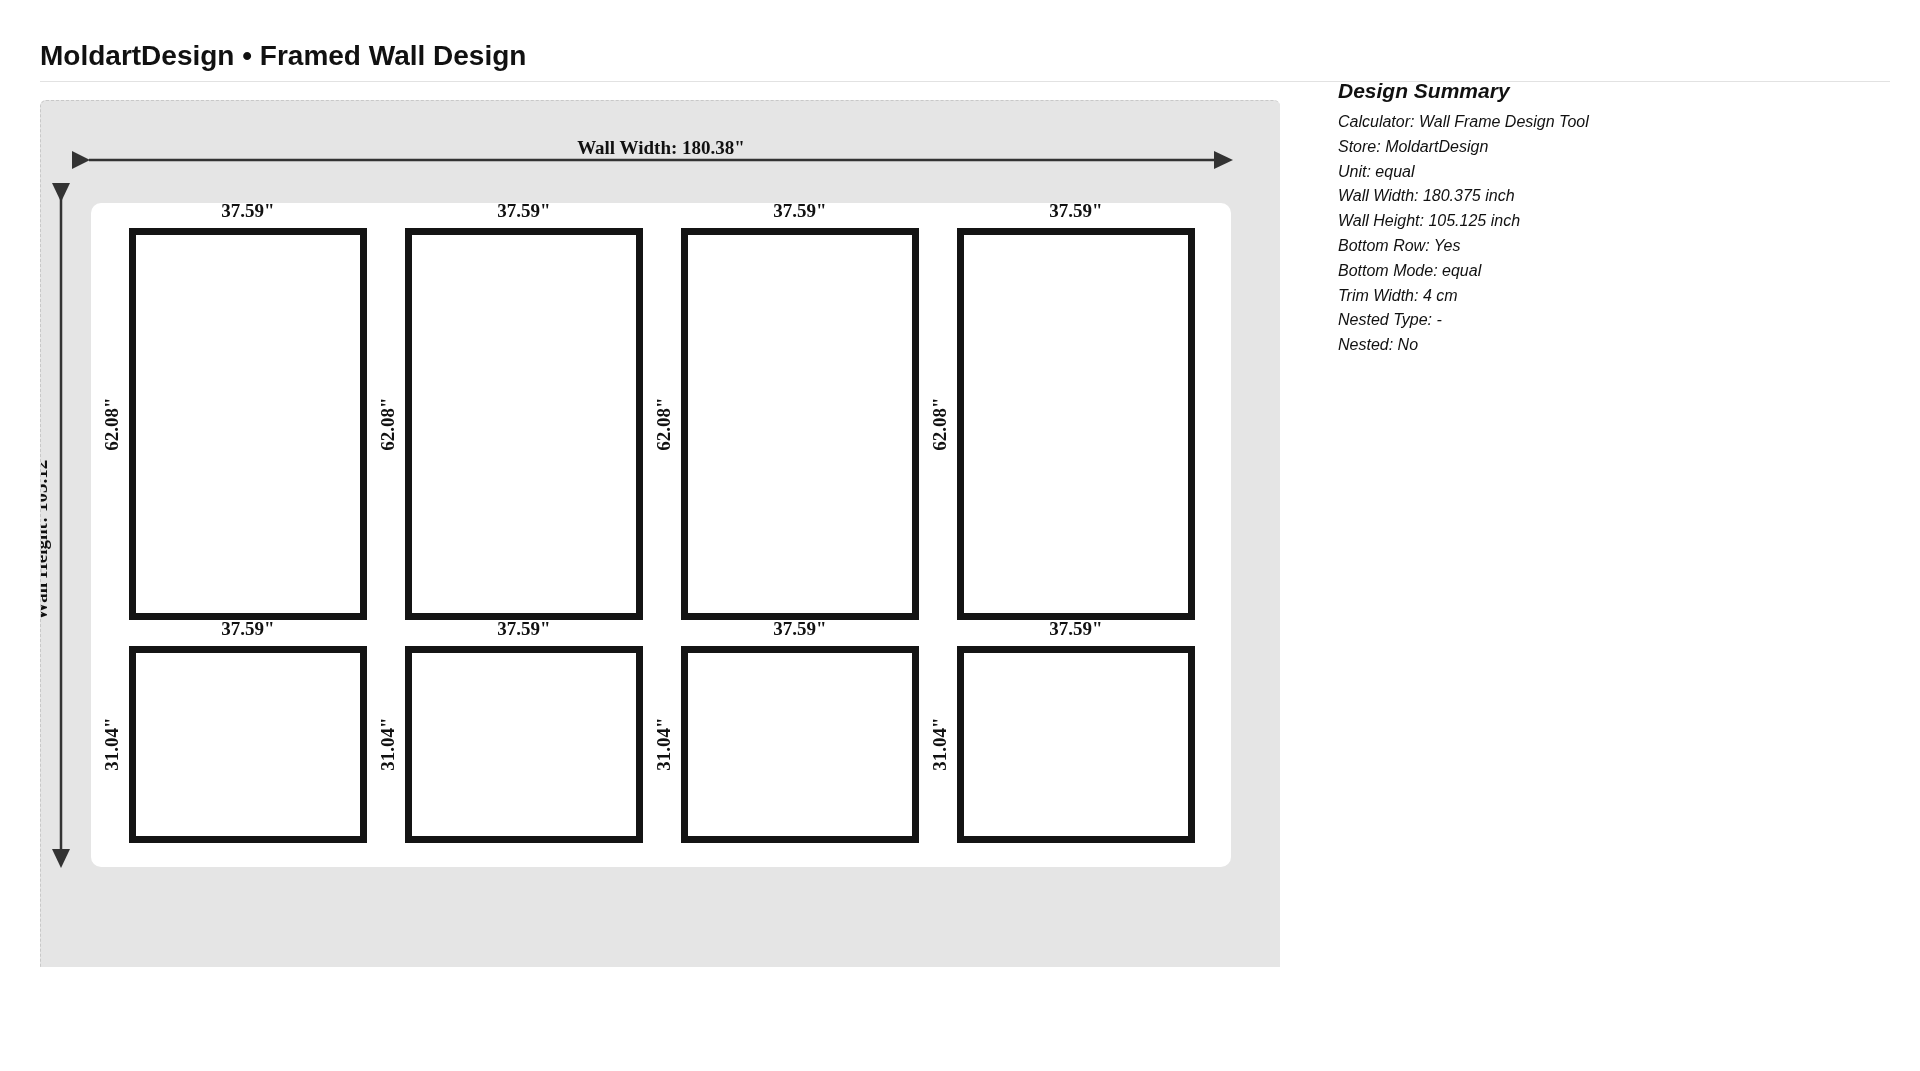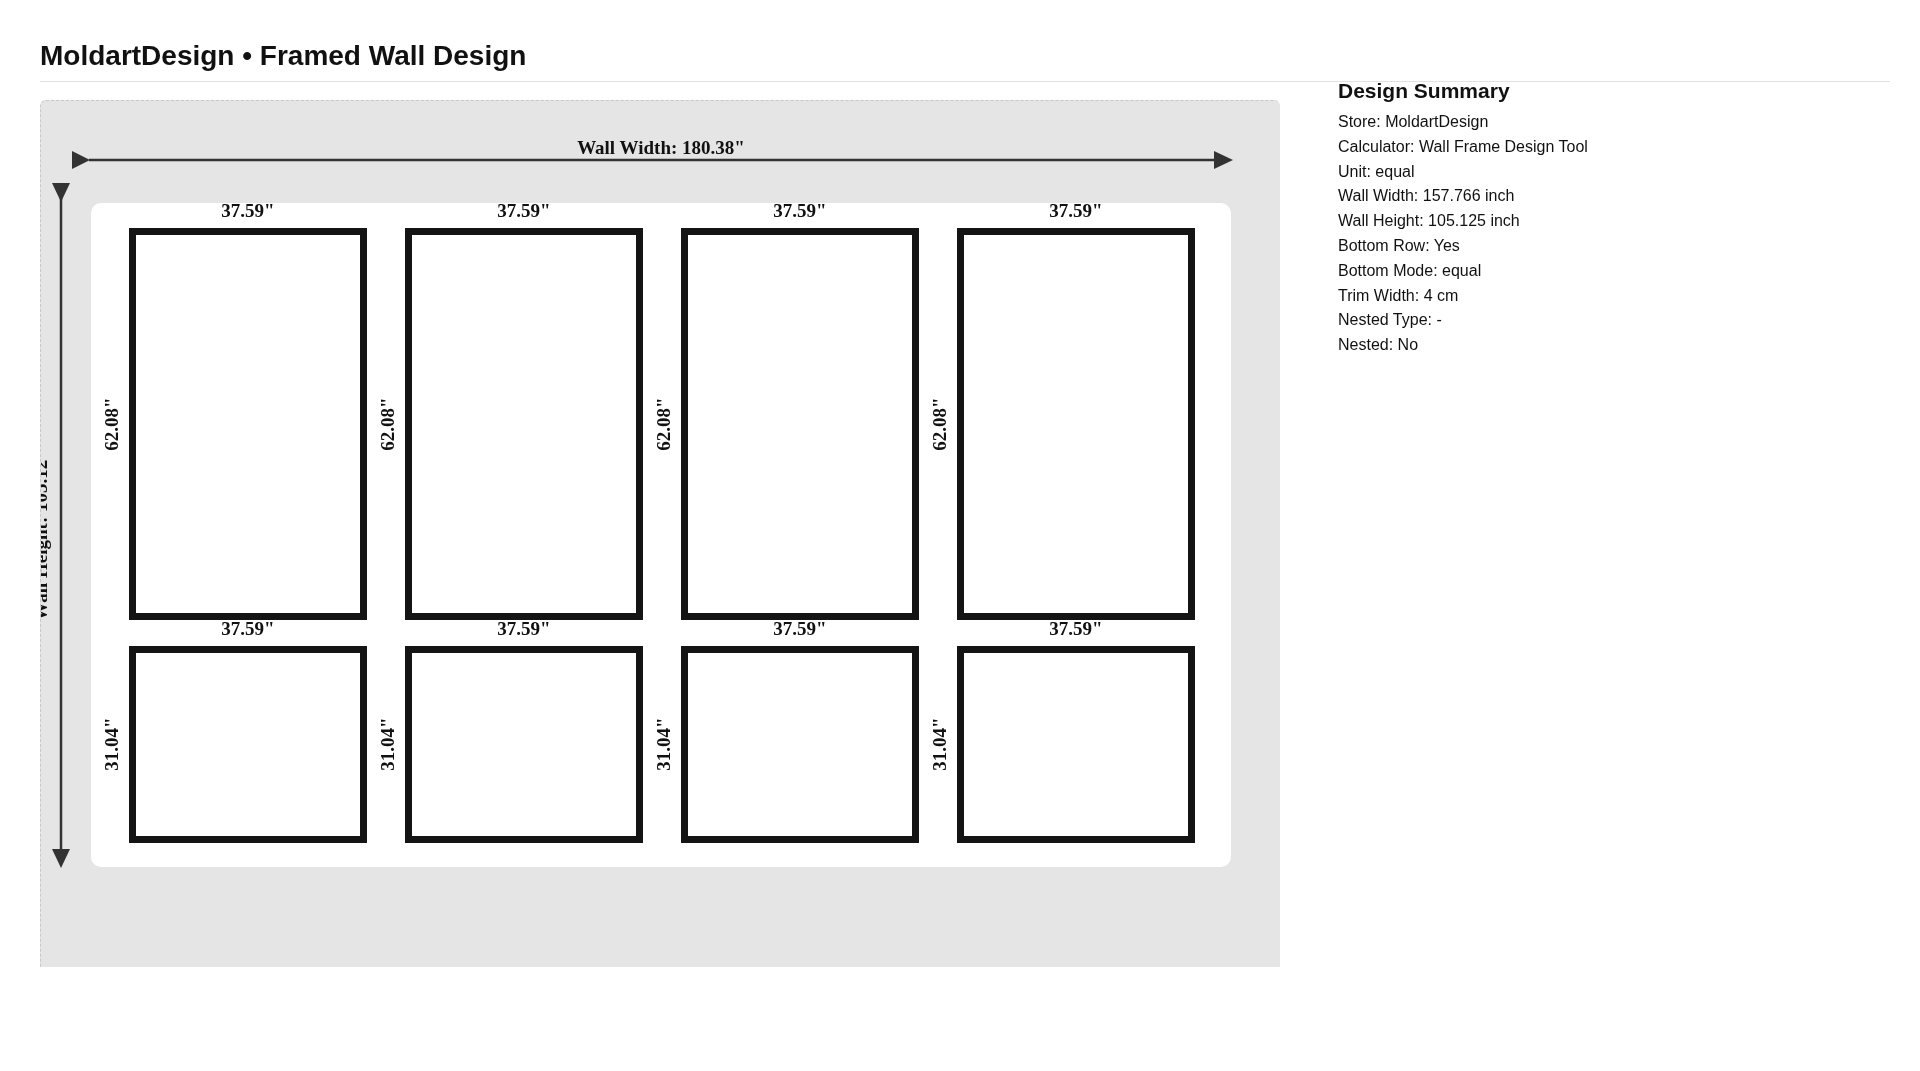--- a/index.html
+++ b/index.html
@@ -2,21 +2,21 @@
 <html><head>
 <meta charset="utf-8">
 <style>
   html, body { margin: 0; padding: 0; background: #ffffff; }
   body { width: 1920px; height: 1071px; position: relative; overflow: hidden; font-family: "Liberation Sans", sans-serif; color: #111; }
   .page-title { position: absolute; left: 40px; top: 40px; margin: 0; font-size: 28px; font-weight: bold; line-height: 32px; color: #111; }
   .title-rule { position: absolute; left: 40px; top: 81px; width: 1850px; height: 1px; background: #e2e2e2; }
   .canvas { position: absolute; left: 40px; top: 100px; width: 1240px; height: 867px; background: #e5e5e5; border-top: 1px dashed #c8c8c8; border-left: 1px dashed #c8c8c8; border-radius: 6px 6px 0 0; box-sizing: border-box; }
   .canvas svg { position: absolute; left: 0; top: 0; }
   .dim-text { font-family: "Liberation Serif", serif; font-weight: bold; fill: #111; }
-  .sidebar { position: absolute; left: 1338px; top: 78px; width: 520px; }
+  .sidebar { position: absolute; left: 1338px; top: 78px; width: 520px; font-style: italic; }
   .sidebar h2 { margin: 0 0 6px 0; font-size: 21px; font-weight: bold; line-height: 26px; color: #111; }
   .sidebar .row { font-size: 16px; line-height: 24.8px; color: #111; white-space: nowrap; }
 </style>
 </head>
 <body>
 
 <h1 class="page-title">MoldartDesign • Framed Wall Design</h1>
 <div class="title-rule"></div>
 
 <div class="canvas">
@@ -77,23 +77,23 @@
     <g>
       <rect x="919.5" y="548.5" width="231" height="190" fill="#fff" stroke="#141414" stroke-width="7"></rect>
       <text class="dim-text" x="1035" y="534" font-size="19" text-anchor="middle">37.59"</text>
       <text class="dim-text" x="0" y="0" font-size="19" text-anchor="middle" transform="translate(905,643) rotate(-90)">31.04"</text>
     </g>
   </svg>
 </div>
 
 <div class="sidebar">
   <h2>Design Summary</h2>
+  <div class="row">Calculator: Wall Frame Design Tool</div>
   <div class="row">Store: MoldartDesign</div>
-  <div class="row">Calculator: Wall Frame Design Tool</div>
   <div class="row">Unit: equal</div>
-  <div class="row">Wall Width: 157.766 inch</div>
+  <div class="row">Wall Width: 180.375 inch</div>
   <div class="row">Wall Height: 105.125 inch</div>
   <div class="row">Bottom Row: Yes</div>
   <div class="row">Bottom Mode: equal</div>
   <div class="row">Trim Width: 4 cm</div>
   <div class="row">Nested Type: -</div>
   <div class="row">Nested: No</div>
 </div>
 
 </body></html>

